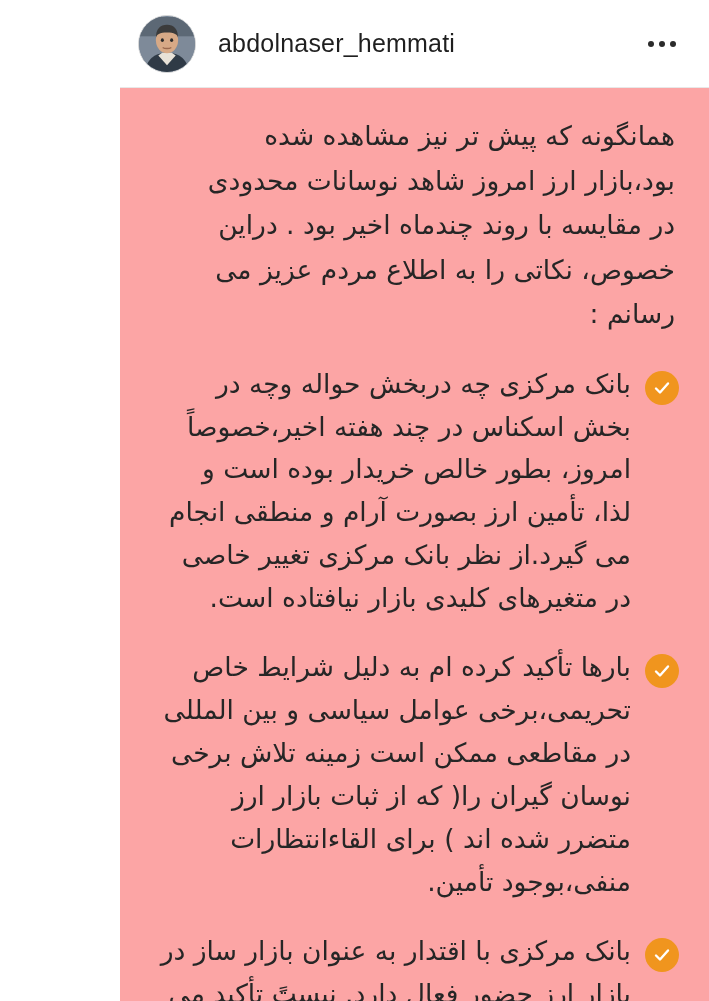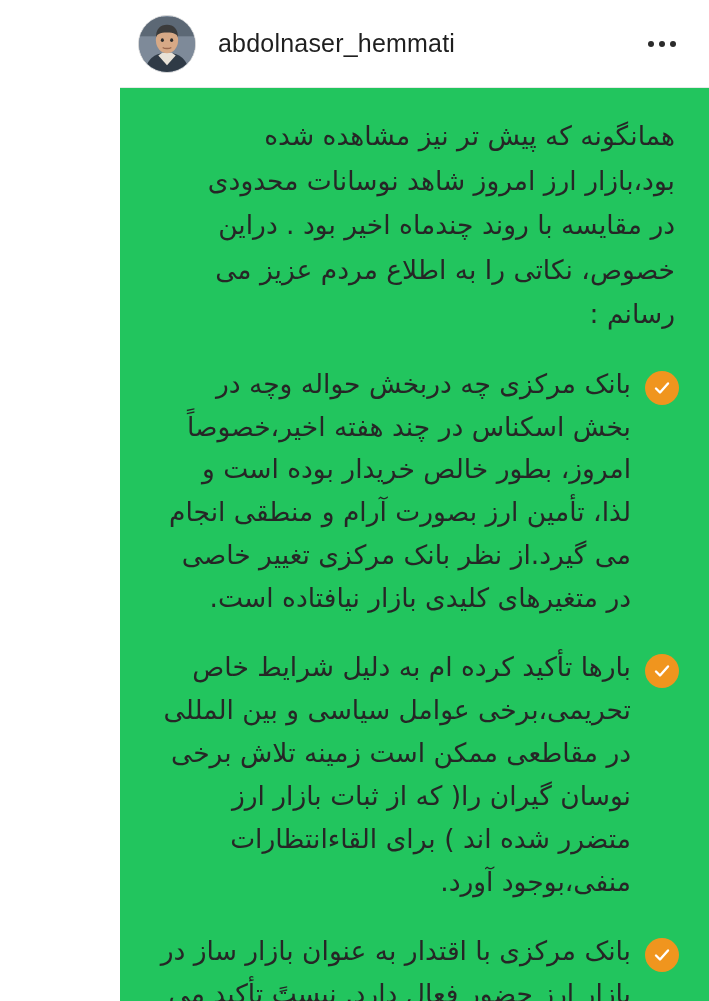--- a/index.html
+++ b/index.html
@@ -79,21 +79,21 @@
     height: 6px;
     border-radius: 50%;
     background: #2b2b2b;
   }
 
   
   .post-body {
     flex: 1;
     padding: 26px 30px 18px 34px;
     box-sizing: border-box;
-    background: #22c55e;
+    background: #fca5a5;
     overflow: hidden;
   }
 
   .intro {
     font-size: 26.5px;
     line-height: 1.68;
     color: #262626;
     text-align: right;
     margin: 0 0 6px 0;
     padding: 0 4px 0 24px;
@@ -178,21 +178,21 @@
         </span>
         <span class="bullet-text">بانک مرکزی چه دربخش حواله وچه در بخش اسکناس در چند هفته اخیر،خصوصاً امروز، بطور خالص خریدار بوده است و لذا، تأمین ارز بصورت آرام و منطقی انجام می گیرد.از نظر بانک مرکزی تغییر خاصی در متغیرهای کلیدی بازار نیافتاده است.</span>
       </li>
 
       <li class="bullet-item">
         <span class="check-icon">
           <svg width="22" height="22" viewBox="0 0 22 22">
             <path d="M5 11.5 L9 15.5 L17 6.5" stroke="#ffffff" stroke-width="2.4" fill="none" stroke-linecap="round" stroke-linejoin="round"></path>
           </svg>
         </span>
-        <span class="bullet-text">بارها تأکید کرده ام به دلیل  شرایط خاص تحریمی،برخی عوامل سیاسی و بین المللی در مقاطعی ممکن است زمینه تلاش برخی نوسان گیران را( که از ثبات بازار ارز متضرر شده اند ) برای القاءانتظارات منفی،بوجود آورد.</span>
+        <span class="bullet-text">بارها تأکید کرده ام به دلیل  شرایط خاص تحریمی،برخی عوامل سیاسی و بین المللی در مقاطعی ممکن است زمینه تلاش برخی نوسان گیران را( که از ثبات بازار ارز متضرر شده اند ) برای القاءانتظارات منفی،بوجود تأمین.</span>
       </li>
 
       <li class="bullet-item">
         <span class="check-icon">
           <svg width="22" height="22" viewBox="0 0 22 22">
             <path d="M5 11.5 L9 15.5 L17 6.5" stroke="#ffffff" stroke-width="2.4" fill="none" stroke-linecap="round" stroke-linejoin="round"></path>
           </svg>
         </span>
         <span class="bullet-text">بانک مرکزی با اقتدار به عنوان بازار ساز در بازار ارز حضور فعال دارد. نیستً تأکید می کنم که ،ارزابزار مناسبی برای سرمایه گذاری نیست و ریسک های جدی خود را دارد.</span>
       </li>

